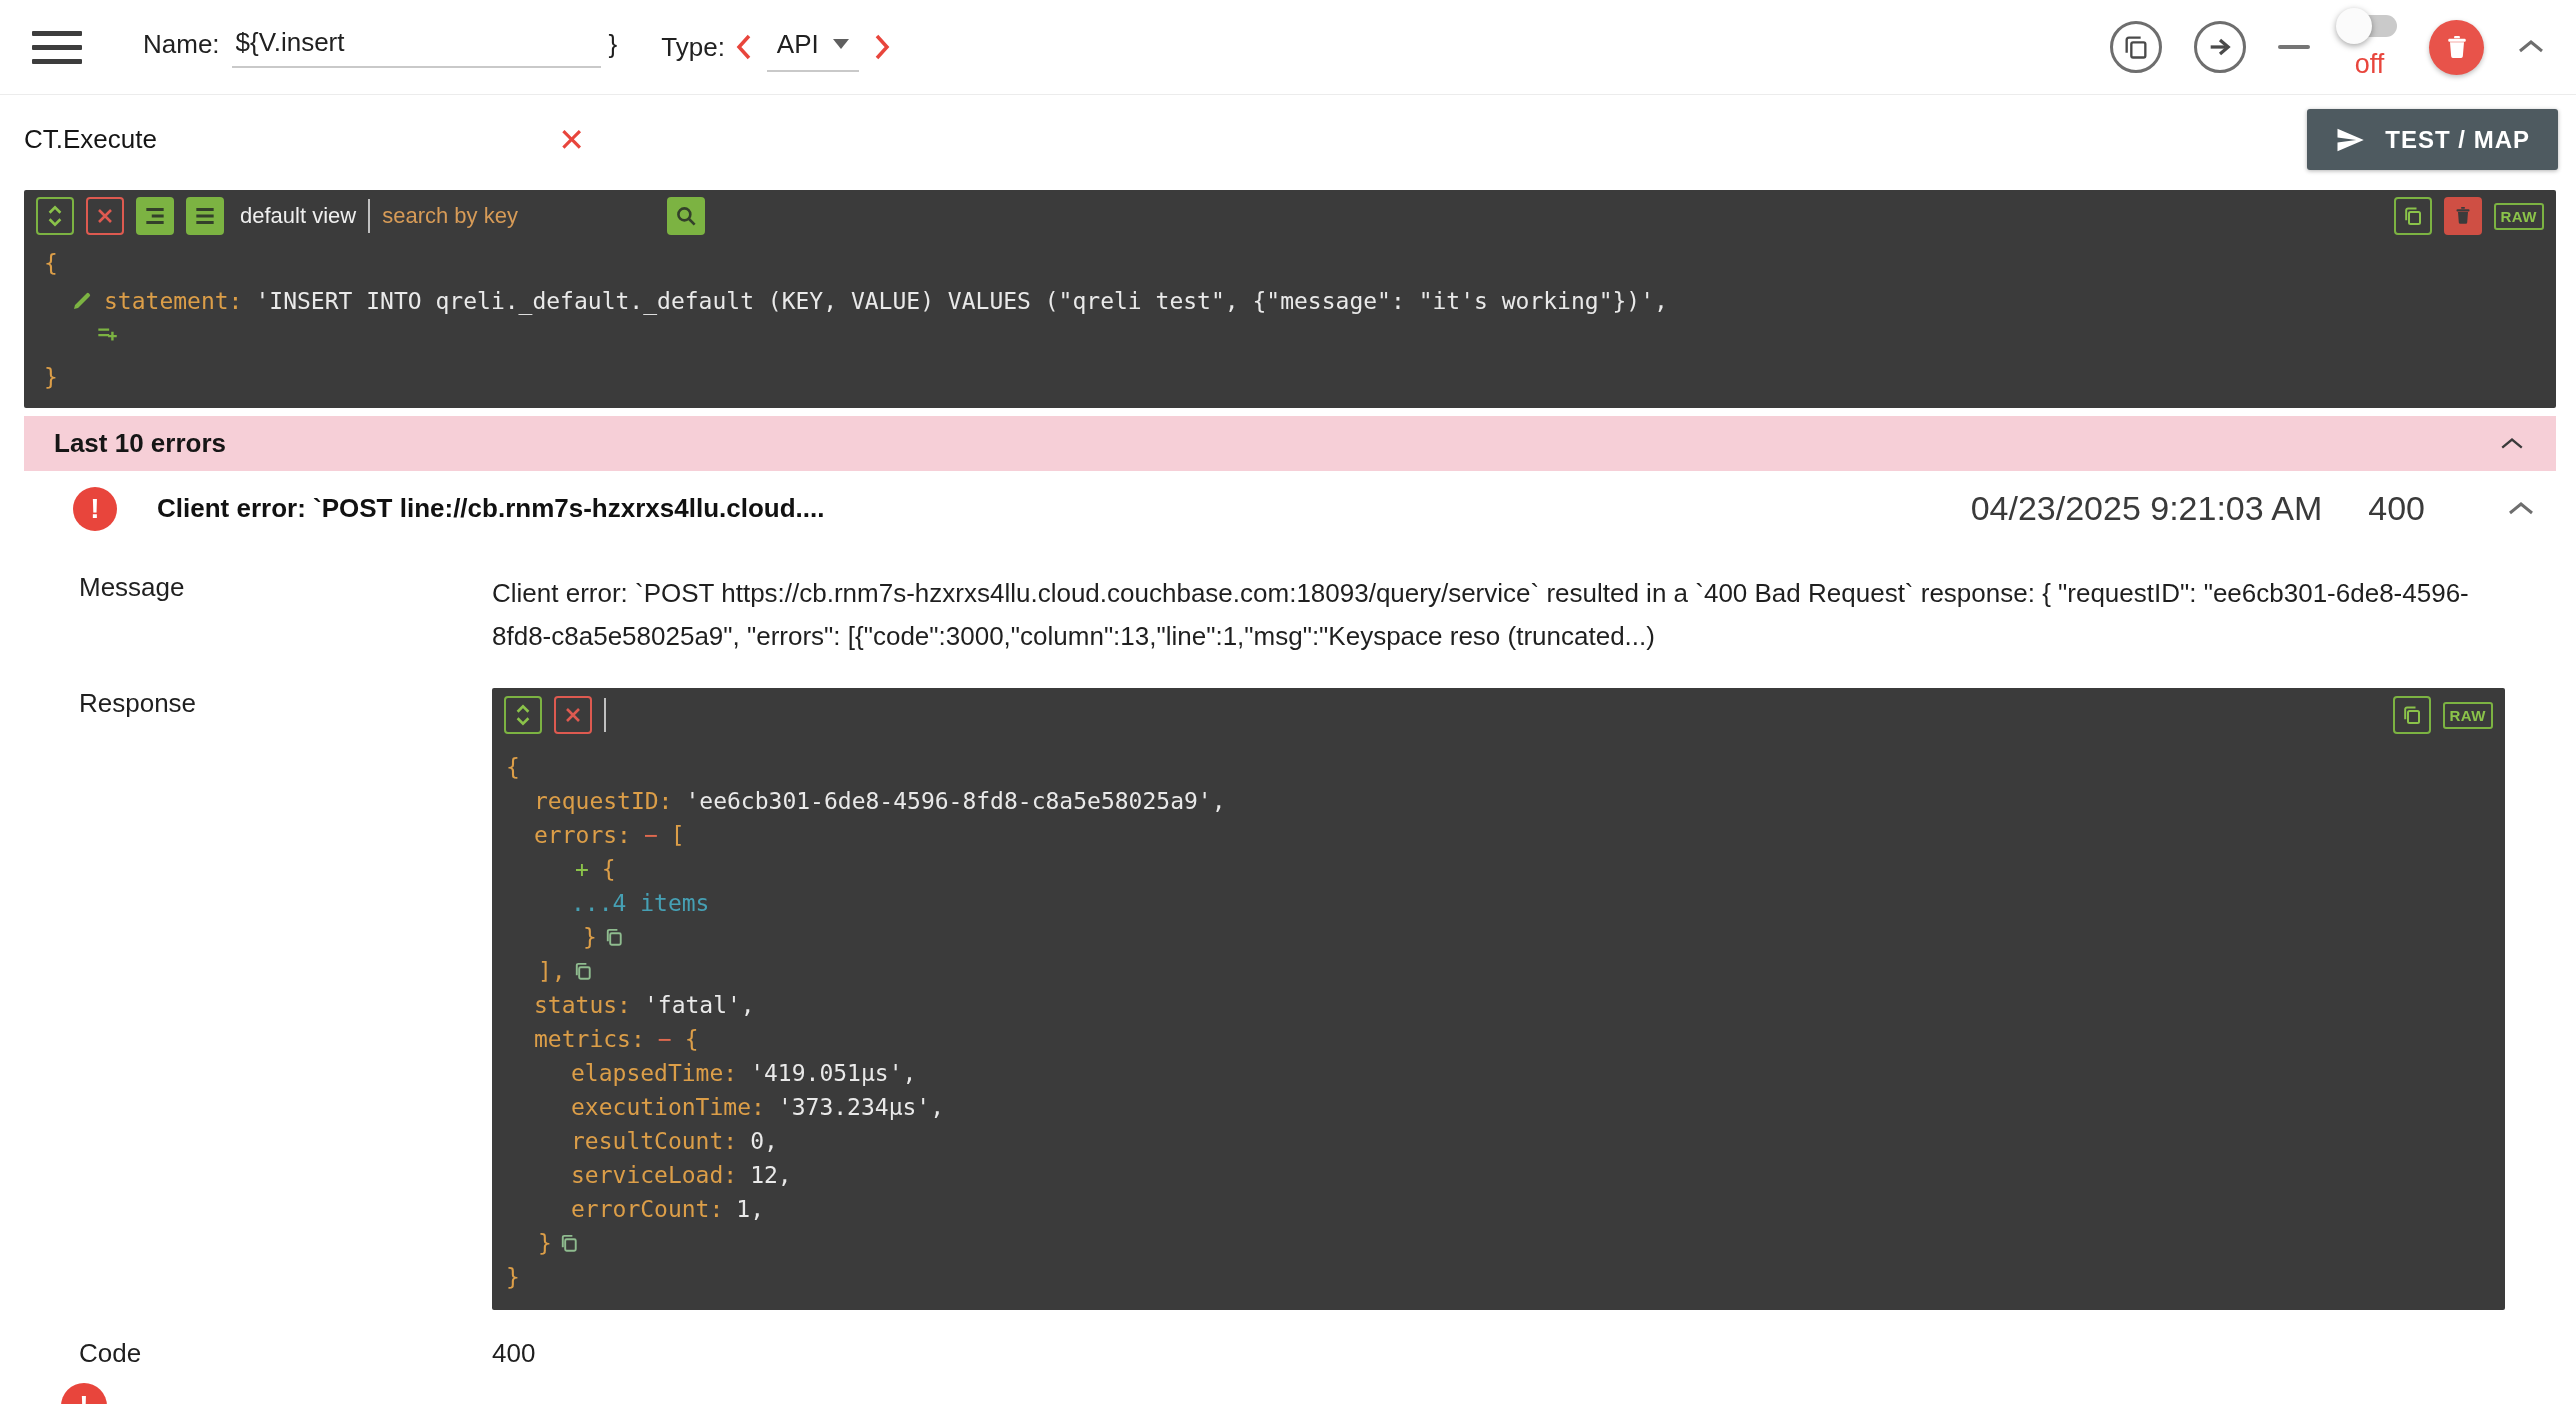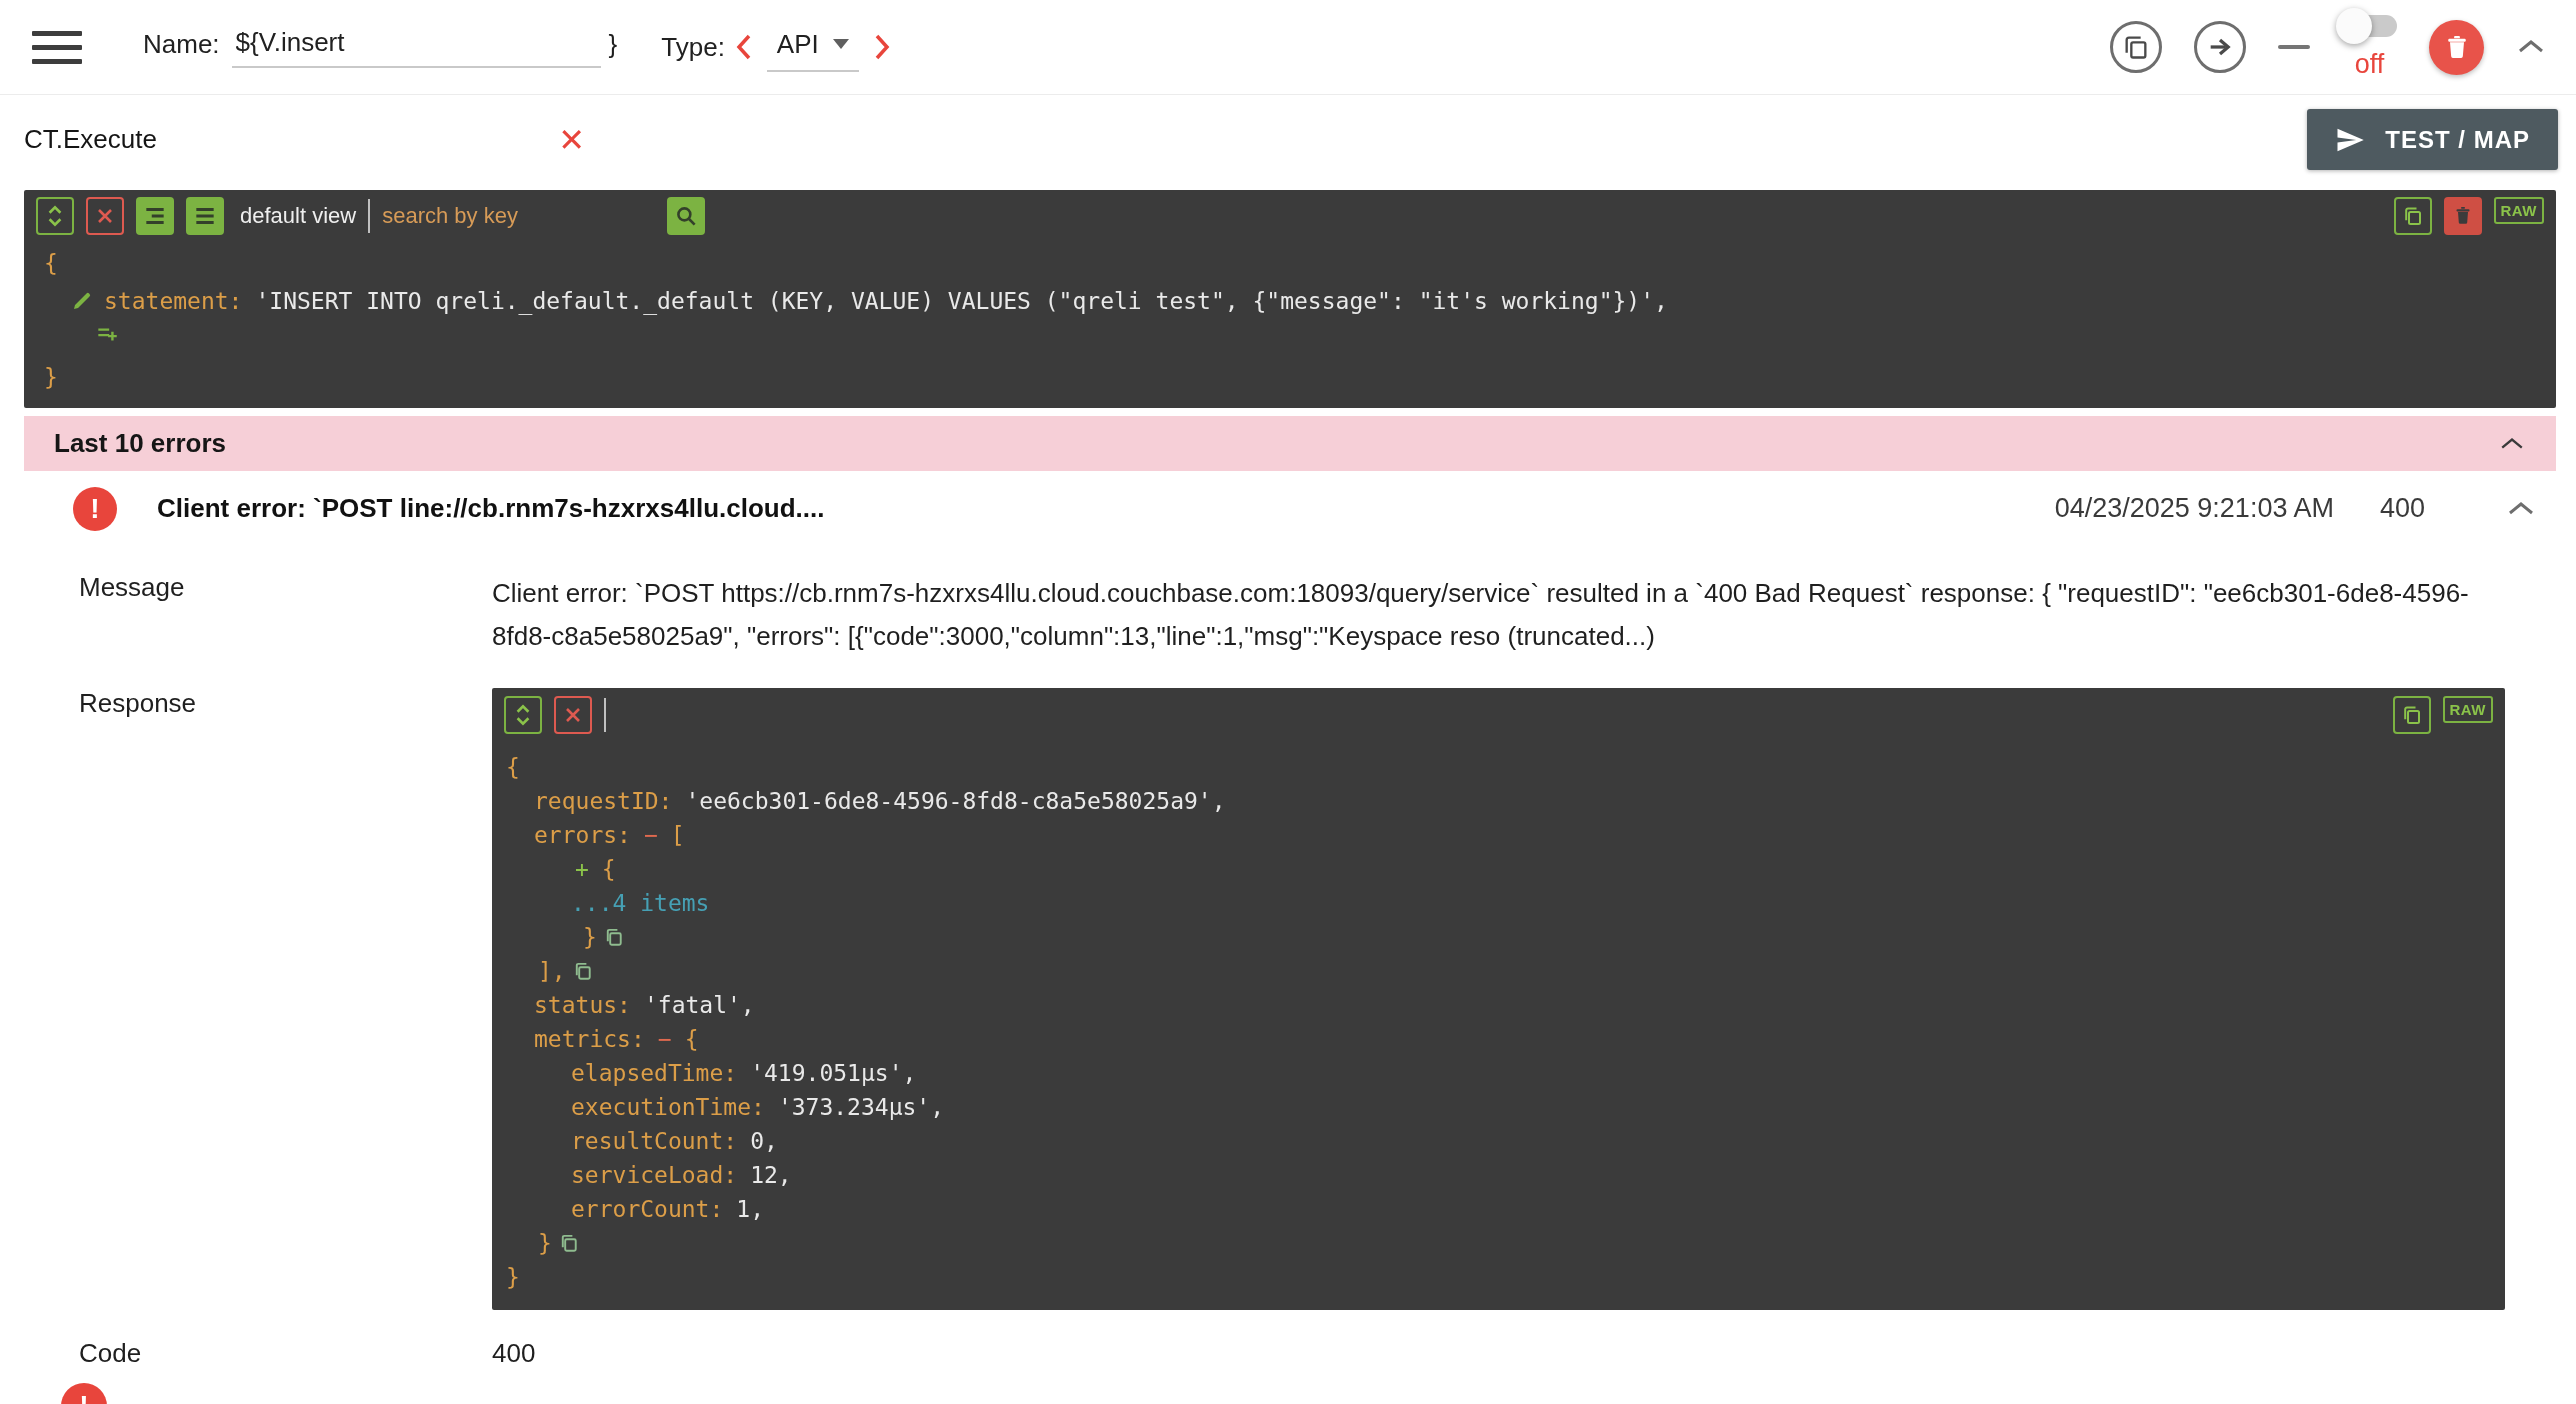--- a/index.html
+++ b/index.html
@@ -55,21 +55,21 @@
   .tool-box { width:38px; height:38px; border-radius:4px; display:flex; align-items:center; justify-content:center; }
   .tool-box.green { border:2px solid #7cb342; }
   .tool-box.red { border:2px solid #de5a50; }
   .tool-box.fill-green { background:#7cb342; }
   .tool-box.fill-red { background:#cf4f44; }
   .view-label { color:#efefef; font-size:22px; margin-left:4px; }
   .vsep { width:2px; height:34px; background:#d8d8d8; opacity:.85; }
   .search-input { background:transparent; border:none; outline:none; width:273px;
                   color:#d79b57; font-size:22px; font-family:"Liberation Sans",sans-serif; }
   .search-input::placeholder { color:#d79b57; opacity:1; }
-  .ed-toolbar-right { margin-left:auto; display:flex; align-items:flex-start; gap:12px; }
+  .ed-toolbar-right { margin-left:auto; display:flex; align-items:center; gap:12px; }
   .raw-badge { color:#8bc34a; font-size:15px; font-weight:bold; border:2px solid #7cb342;
                border-radius:3px; padding:3px 5px; letter-spacing:0.5px; }
 
   .mono { font-family:"DejaVu Sans Mono", monospace; }
   .ed-code { font-size:23px; line-height:38px; padding:2px 20px 12px; color:#ececec; }
   .cl { white-space:nowrap; }
   .tok-key { color:#dc9e48; }
   .tok-brace { color:#dc9e48; }
   .tok-val { color:#e9e9e9; }
   .tok-items { color:#46a0b4; }
@@ -83,21 +83,21 @@
                    display:flex; align-items:center; padding:0 30px; }
   .errors-banner .title { font-size:26px; font-weight:bold; color:#161616; }
   .banner-chev { margin-left:auto; }
 
   
   .error-row { display:flex; align-items:center; height:75px; padding:0 40px 0 73px; }
   .err-icon { width:44px; height:44px; border-radius:50%; background:#e8453c; color:#fff;
               font-size:28px; font-weight:bold; display:flex; align-items:center; justify-content:center;
               flex:none; }
   .err-title { margin-left:40px; font-size:26px; font-weight:bold; color:#111; }
-  .err-meta { margin-left:auto; display:flex; font-size:27px; color:#3a3a3a; }
+  .err-meta { margin-left:auto; display:flex; font-size:34px; color:#3a3a3a; }
   .err-ts { margin-right:46px; }
   .err-code { margin-right:81px; }
 
   
   .detail { padding:26px 0 0 79px; }
   .detail-row { display:flex; }
   .detail-label { width:413px; flex:none; font-size:26px; color:#1f1f1f; }
   .message-text { width:2021px; font-size:26px; line-height:43px; color:#1f1f1f;
                   word-break:break-word; }
   .row-response { margin-top:30px; }

